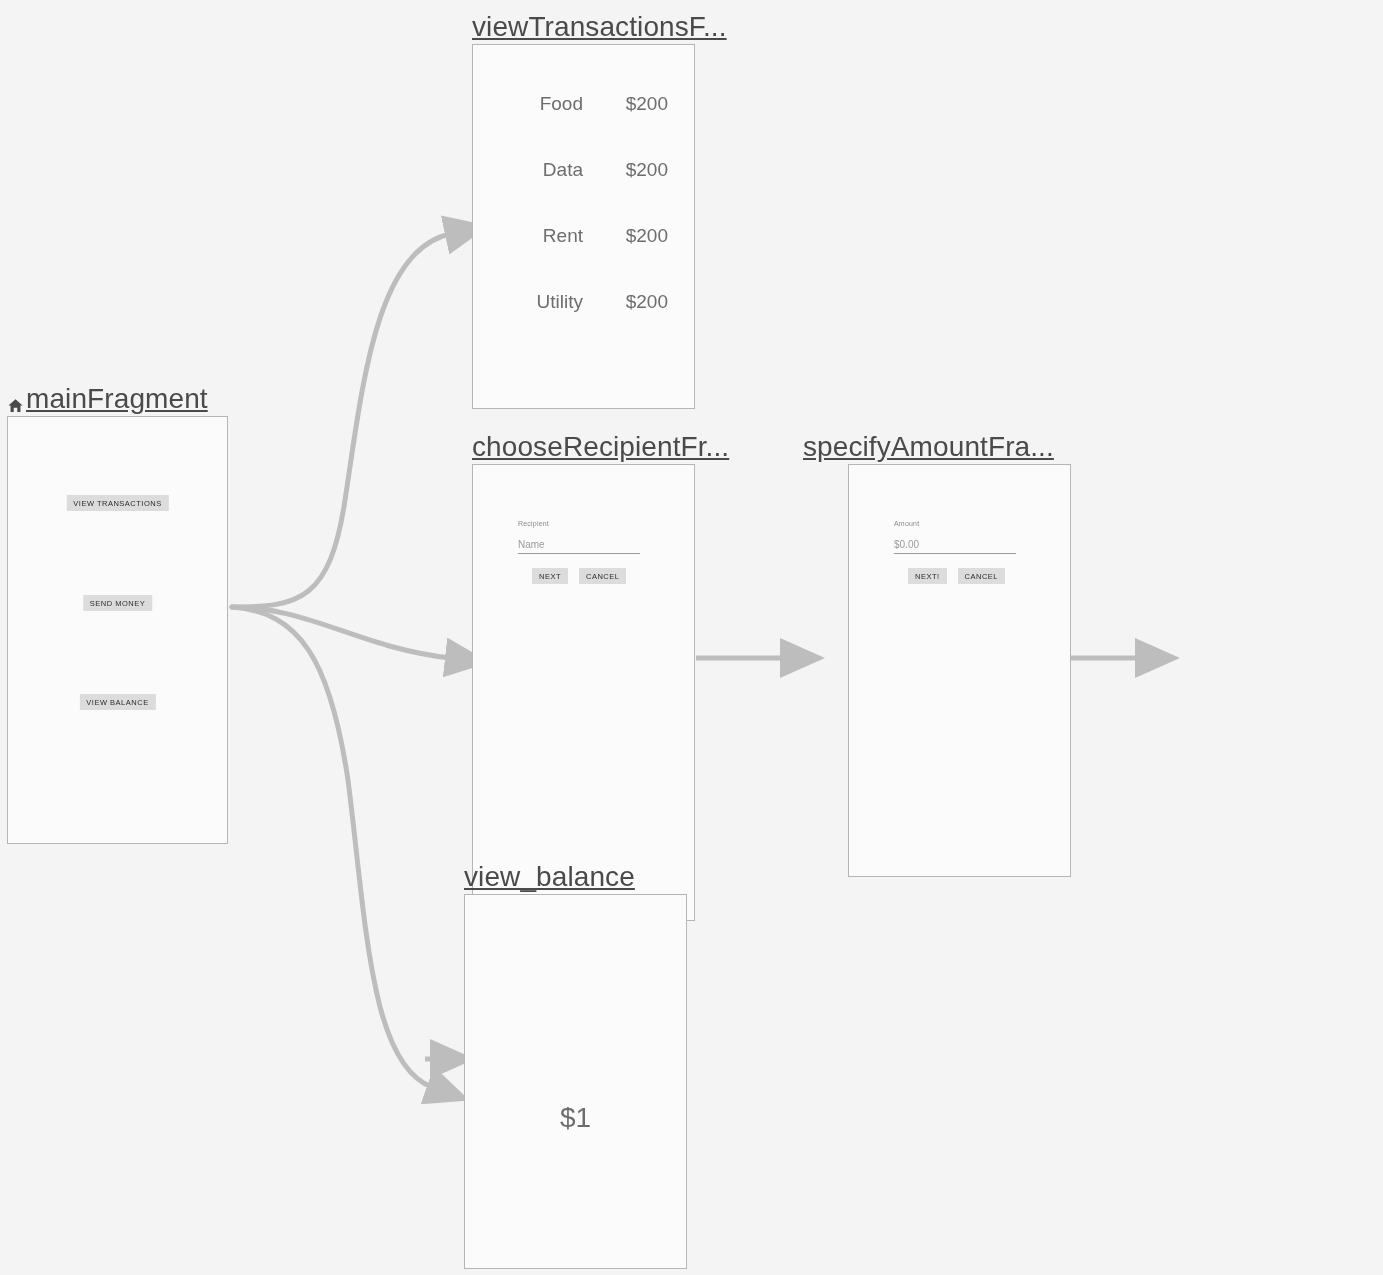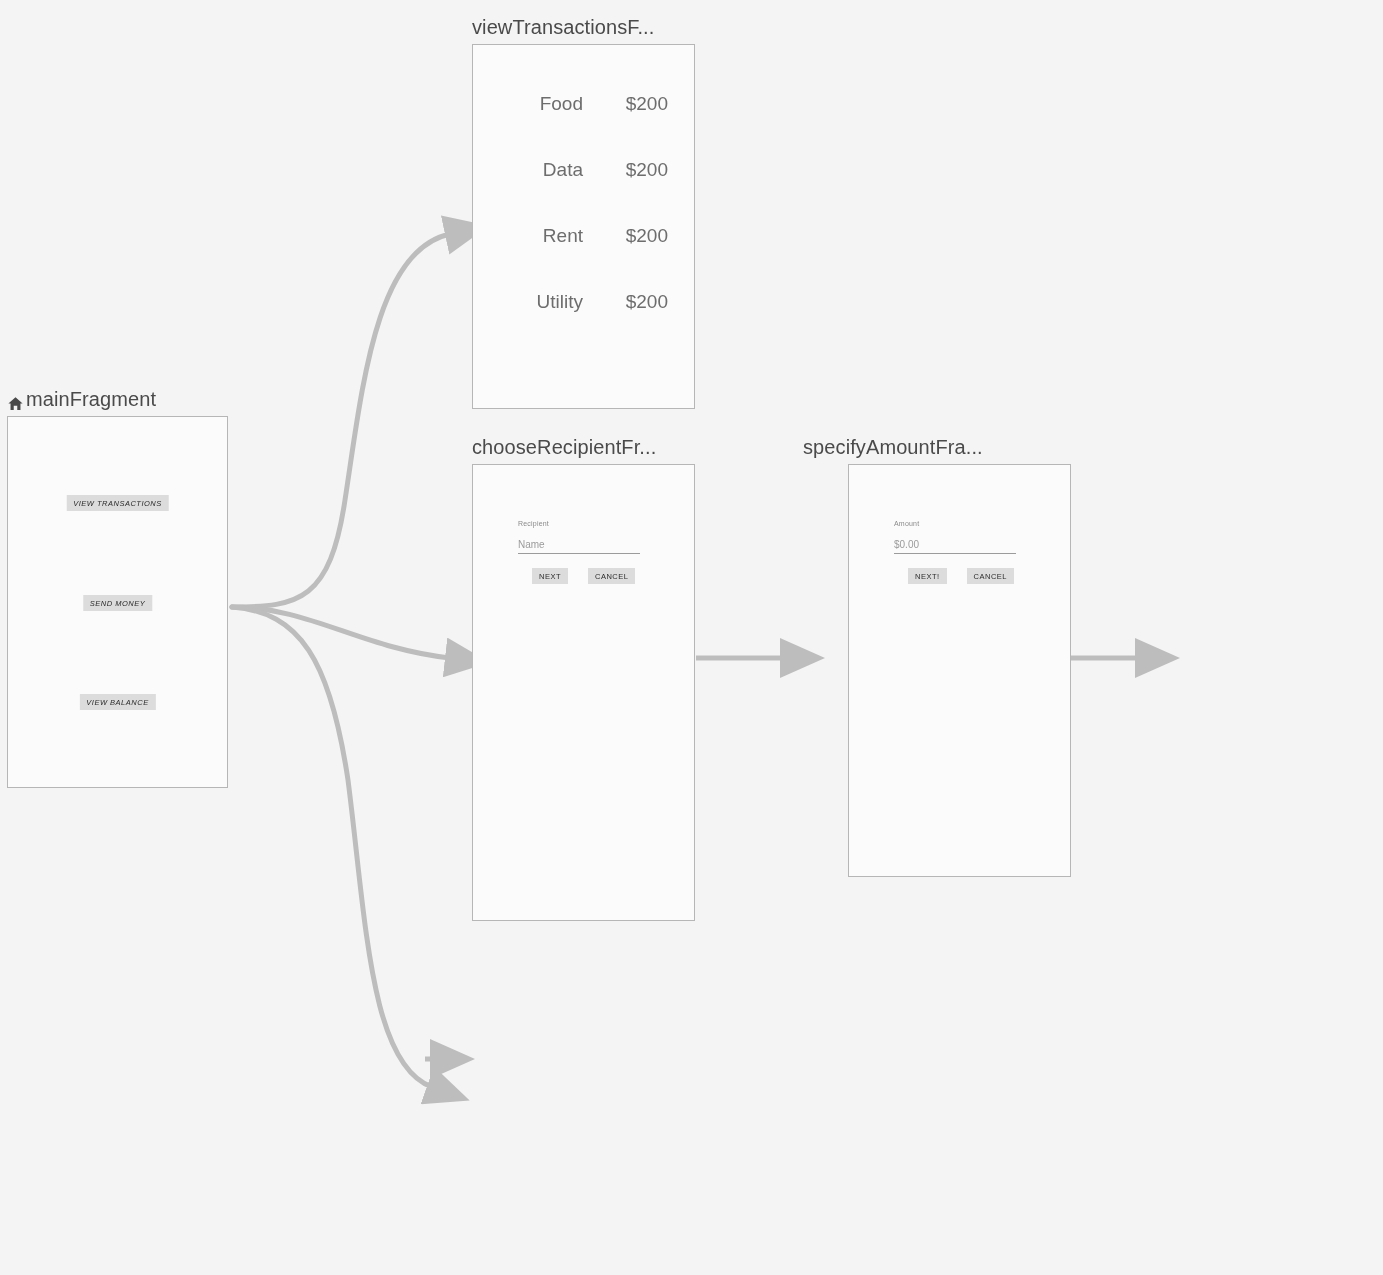--- a/index.html
+++ b/index.html
@@ -26,30 +26,31 @@
     height: 1275px;
     pointer-events: none;
     z-index: 1;
   }
   
   .dest {
     position: absolute;
     z-index: 2;
   }
   .dest-label {
-    font-size: 20px;
+    font-size: 28px;
     color: #4a4a4a;
     font-family: "Liberation Sans", sans-serif;
     white-space: nowrap;
     line-height: 26px;
     height: 26px;
     display: flex;
     align-items: center;
     margin-bottom: 4px;
     letter-spacing: 0.1px;
+    text-decoration: underline;
   }
   .home-icon {
     display: inline-block;
     width: 17px;
     height: 17px;
     margin-right: 2px;
     flex: 0 0 auto;
     position: relative;
     top: 1px;
   }
@@ -124,21 +125,21 @@
     font-size: 10px;
     color: #9b9b9b;
     border-bottom: 1px solid #9b9b9b;
     padding-bottom: 3px;
     width: 122px;
     font-family: "Liberation Sans", sans-serif;
   }
   .form-actions {
     margin-top: 14px;
     display: flex;
-    gap: 20px;
+    gap: 11px;
     padding-left: 14px;
   }
   .center-stack {
     position: absolute;
     left: 0; right: 0;
     text-align: center;
   }
   .conf-amount {
     font-size: 8px;
     color: #7a7a7a;
@@ -183,21 +184,21 @@
 
   <div class="dest" style="left:7px; top:386px; width:221px;">
     <div class="dest-label">
       <span class="home-icon">
         <svg viewBox="0 0 24 24" width="17" height="17" aria-hidden="true">
           <path d="M12 3 L22 12 L19 12 L19 21 L14.5 21 L14.5 15 L9.5 15 L9.5 21 L5 21 L5 12 L2 12 Z" fill="#4a4a4a"></path>
         </svg>
       </span>
       <span>mainFragment</span>
     </div>
-    <div class="frame" style="width:221px; height:372px;font-style:italic;">
+    <div class="frame" style="width:221px; height:428px;">
       <div class="main-buttons">
         <span class="btn" style="top:78px;">VIEW TRANSACTIONS</span>
         <span class="btn" style="top:178px;">SEND MONEY</span>
         <span class="btn" style="top:277px;">VIEW BALANCE</span>
       </div>
     </div>
   </div>
 
   <div class="dest" style="left:472px; top:14px; width:223px;">
     <div class="dest-label">
@@ -251,14 +252,24 @@
         <div class="form-input">$0.00</div>
         <div class="form-actions">
           <span class="btn">NEXT!</span>
           <span class="btn">CANCEL</span>
         </div>
       </div>
     </div>
   </div>
 
 
+  <div class="dest" style="left:464px; top:864px; width:223px;">
+    <div class="dest-label">
+      <span>view_balance</span>
+    </div>
+    <div class="frame" style="width:223px; height:375px;">
+      <div class="center-stack" style="top:207px;">
+        <div class="balance-amount">$1</div>
+      </div>
+    </div>
+  </div>
 
 </div>
 
 </body></html>

